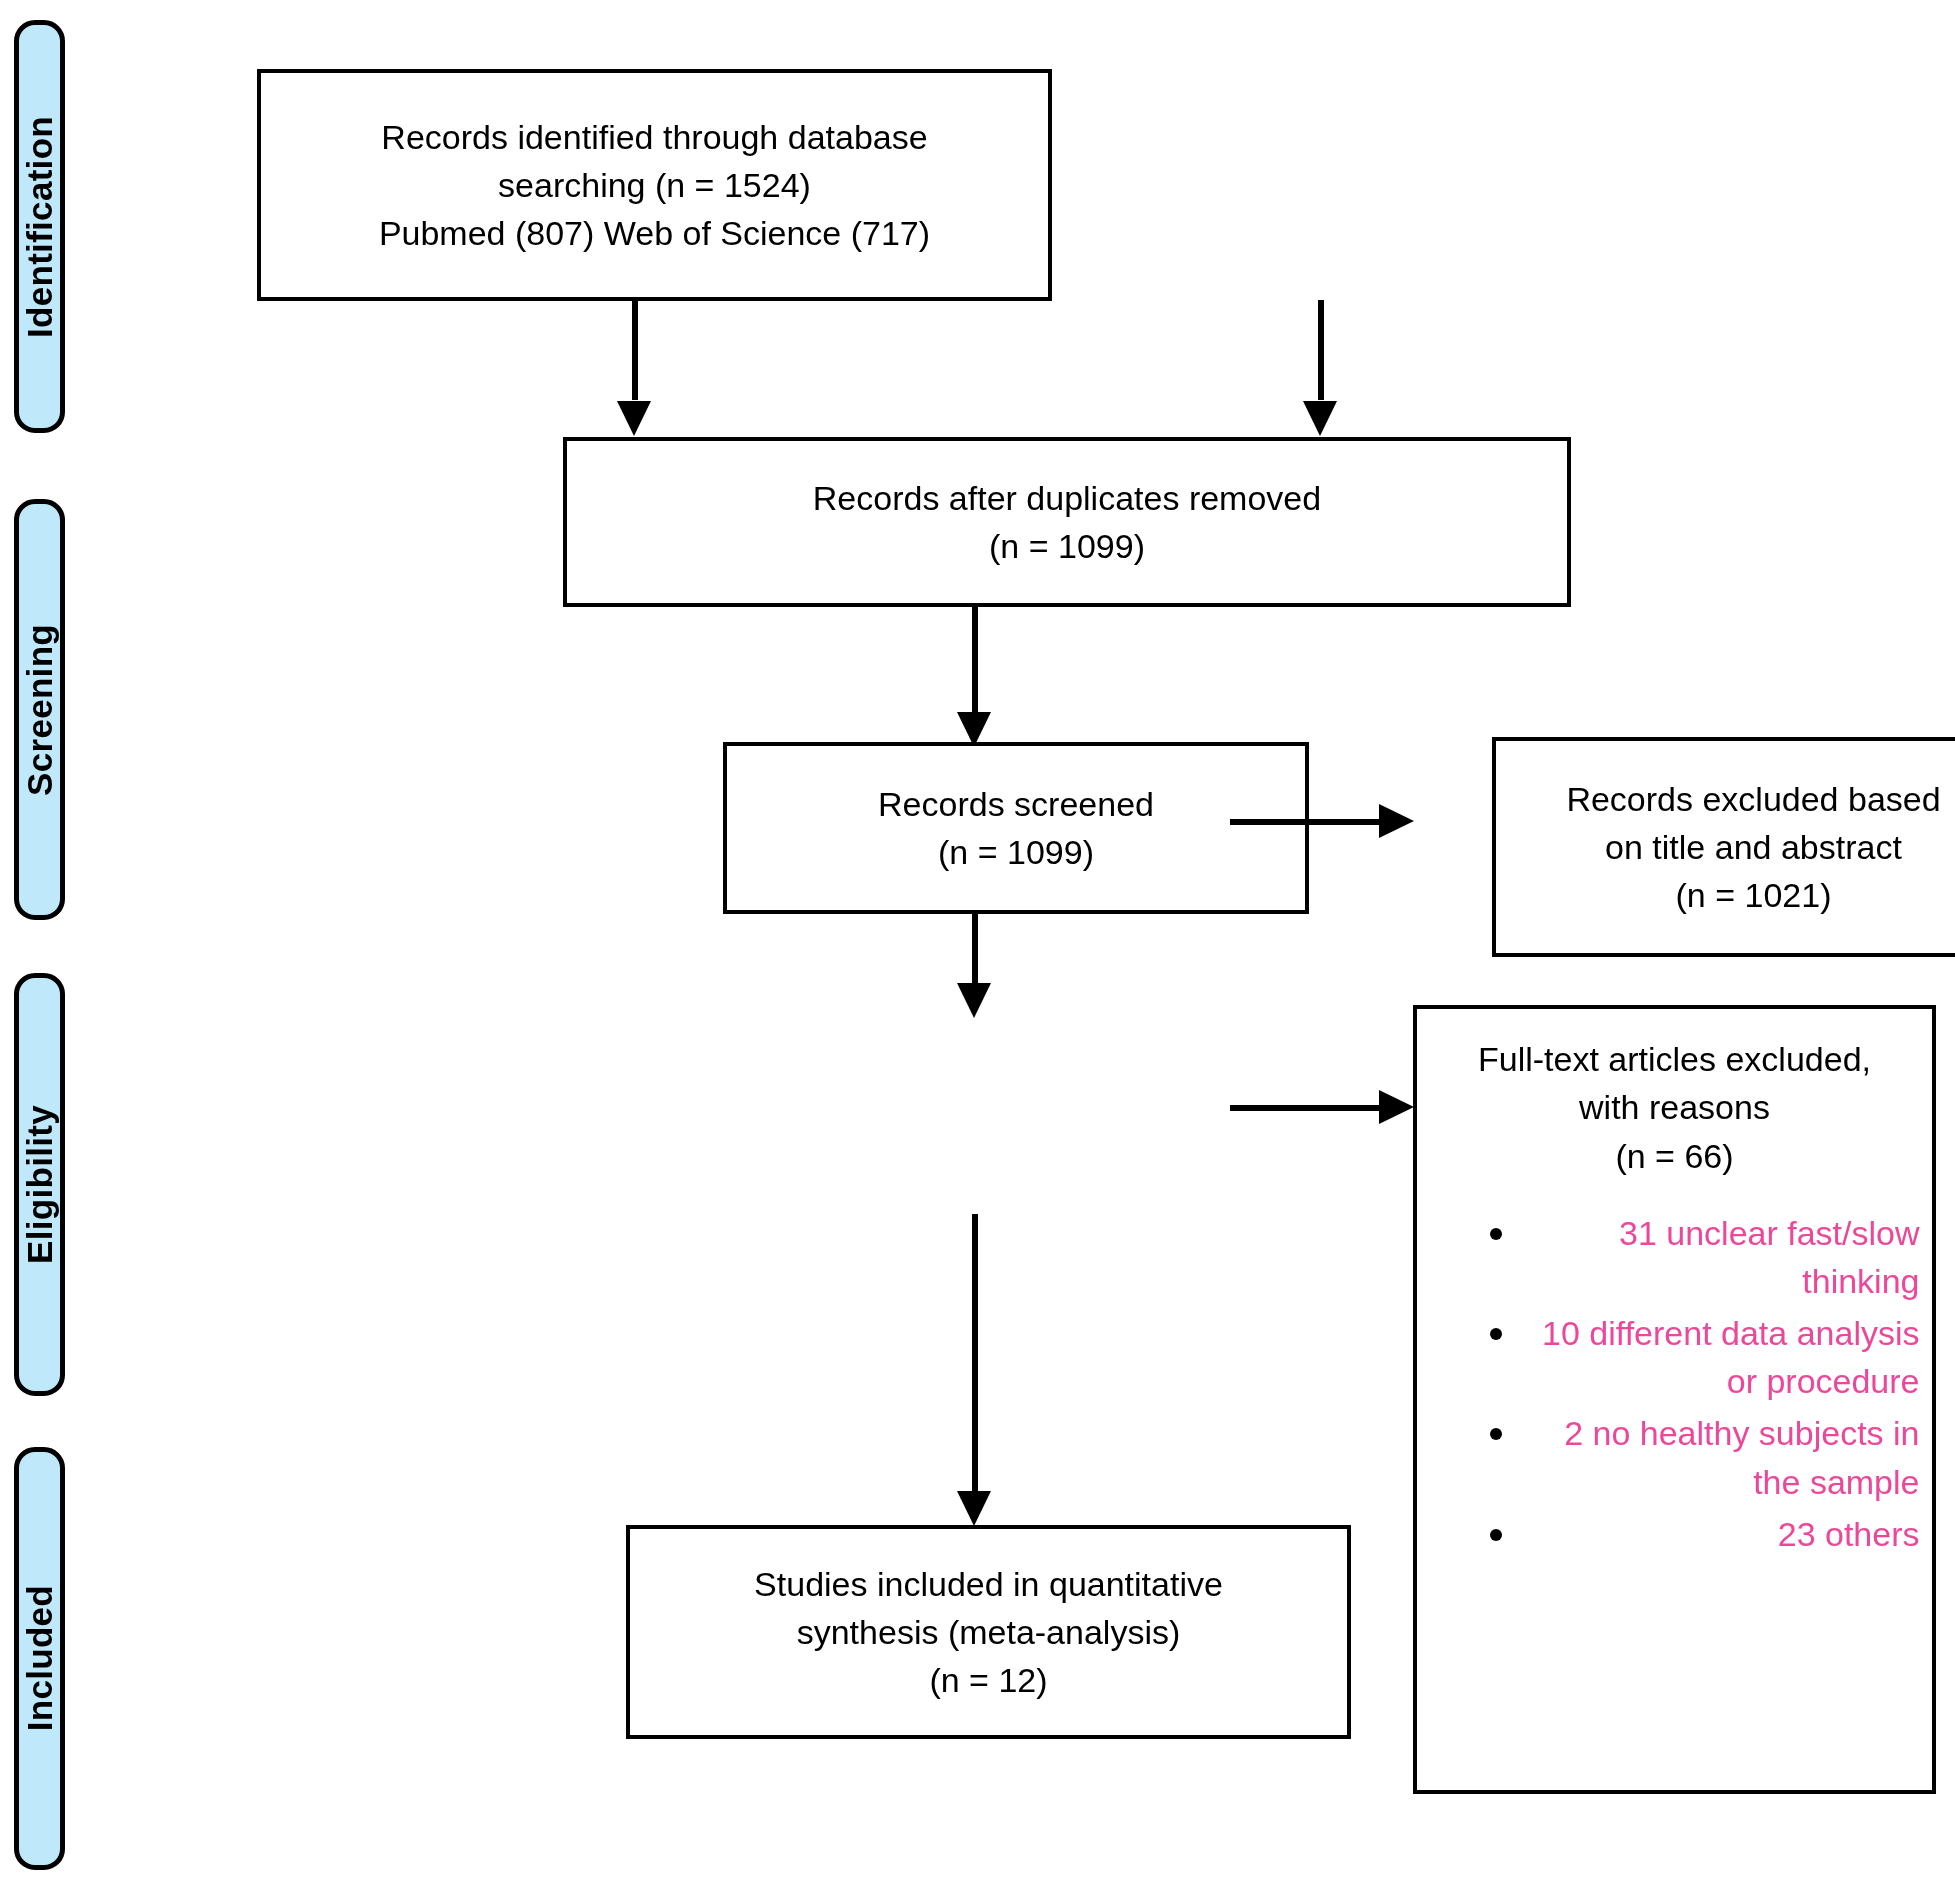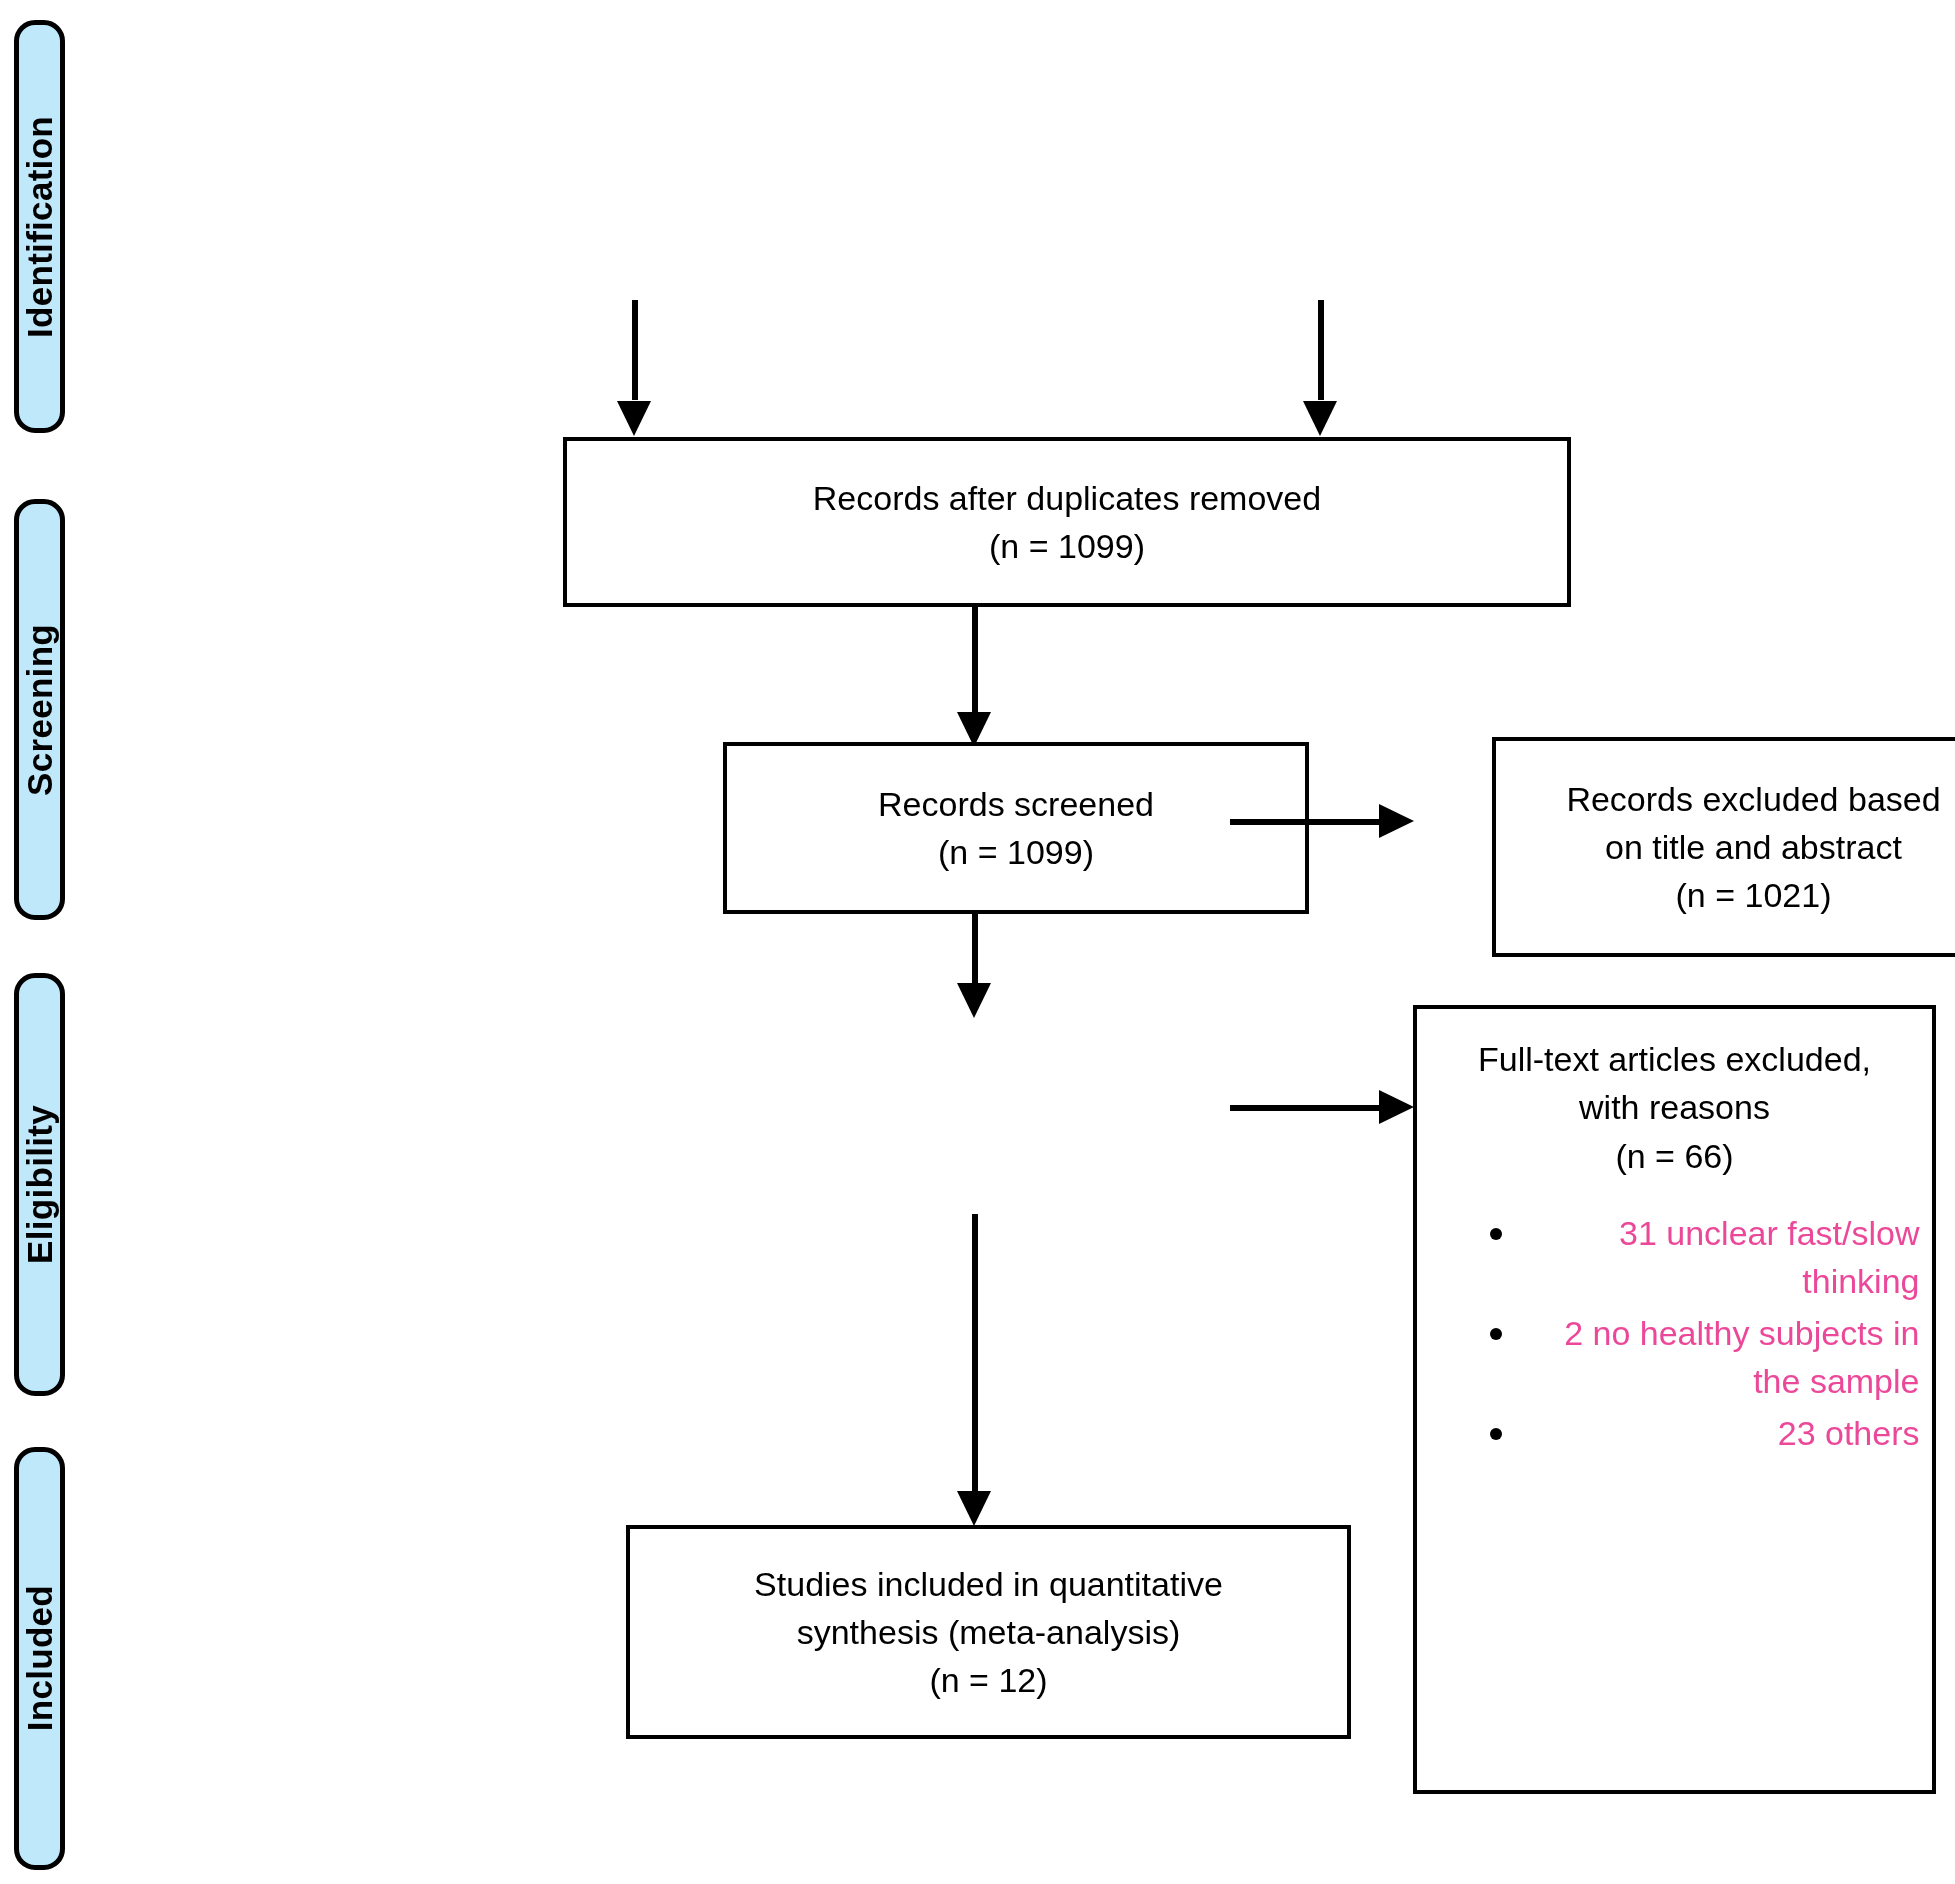--- a/index.html
+++ b/index.html
@@ -137,20 +137,25 @@
   </div>
 
   <div class="stage-label" style="left:13.8px; top:973px; width:51px; height:423px;">
     <span class="vtext">Eligibility</span>
   </div>
 
   <div class="stage-label" style="left:13.8px; top:1447px; width:51px; height:423px;">
     <span class="vtext">Included</span>
   </div>
 
+  <div class="flow-box" style="left:257px; top:69px; width:795px; height:232px;">
+    <div class="boxtext">Records identified through database
+searching (n = 1524)
+Pubmed (807) Web of Science (717)</div>
+  </div>
 
 
   <div class="vline" style="left:632px; top:300px; height:100px;"></div>
   <div class="arrow-down" style="left:617px; top:401px;"></div>
 
   <div class="vline" style="left:1318px; top:300px; height:100px;"></div>
   <div class="arrow-down" style="left:1303px; top:401px;"></div>
 
   <div class="flow-box" style="left:563px; top:437px; width:1008px; height:170px;">
     <div class="boxtext">Records after duplicates removed
@@ -177,20 +182,21 @@
   <div class="vline" style="left:972px; top:914px; height:69px;"></div>
   <div class="arrow-down" style="left:957px; top:983px;"></div>
 
 
   <div class="flow-box reasons" style="left:1413px; top:1005px; width:523px; height:789px;">
     <div class="reason-head">Full-text articles excluded,
 with reasons
 (n = 66)</div>
     <ul class="reason-list">
       <li>31 unclear fast/slow thinking</li>
+      <li>10 different data analysis or procedure</li>
       <li>2 no healthy subjects in the sample</li>
       <li>23 others</li>
     </ul>
   </div>
 
   <div class="hline" style="left:1230px; top:1105px; width:150px;"></div>
   <div class="arrow-right" style="left:1379px; top:1090px;"></div>
 
   <div class="vline" style="left:972px; top:1214px; height:277px;"></div>
   <div class="arrow-down" style="left:957px; top:1491px;"></div>

